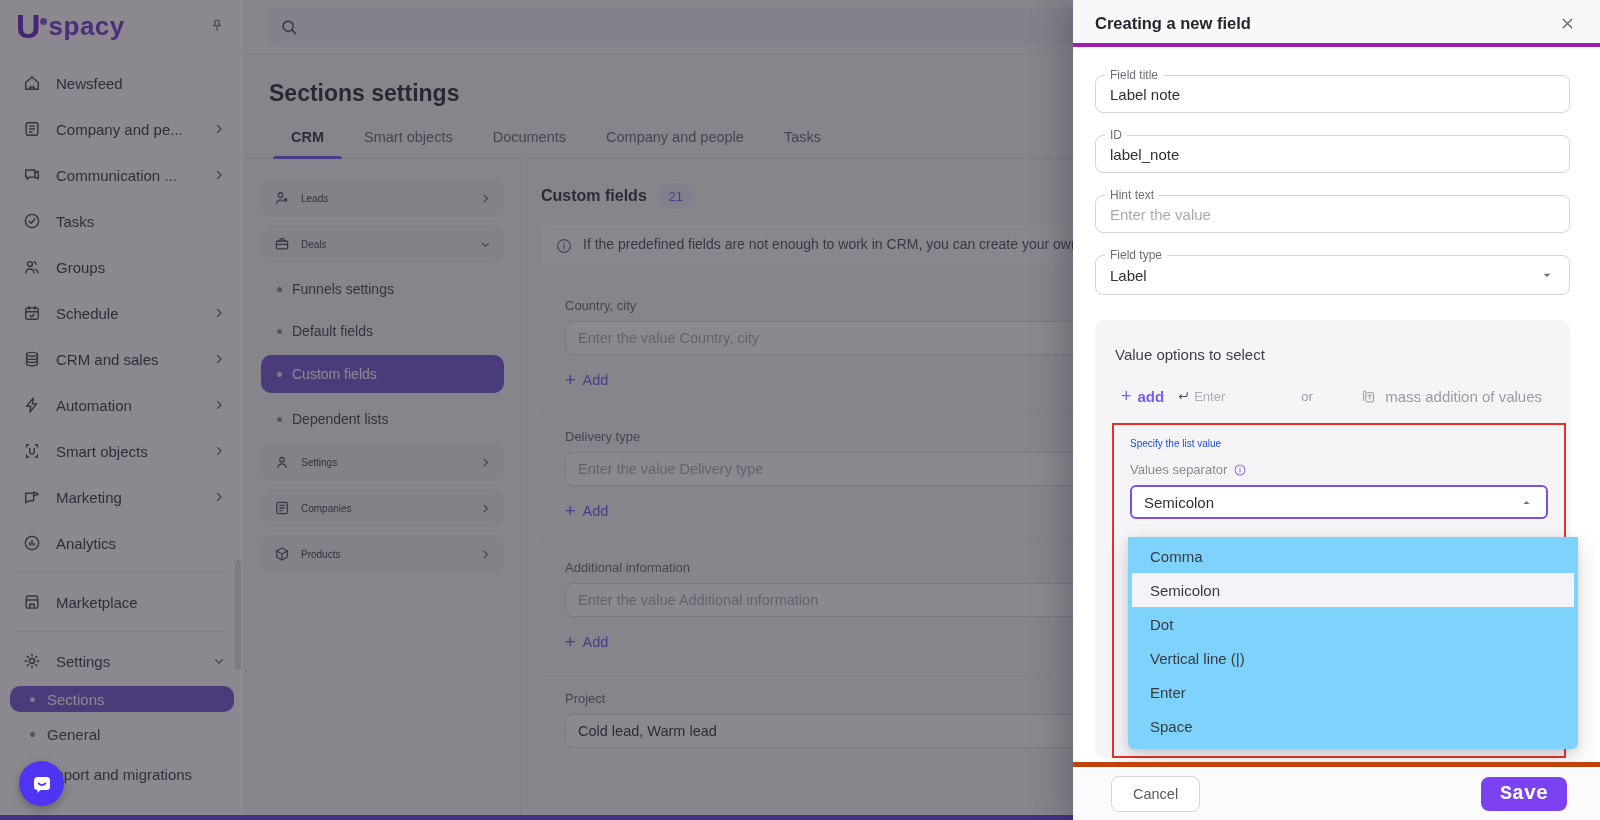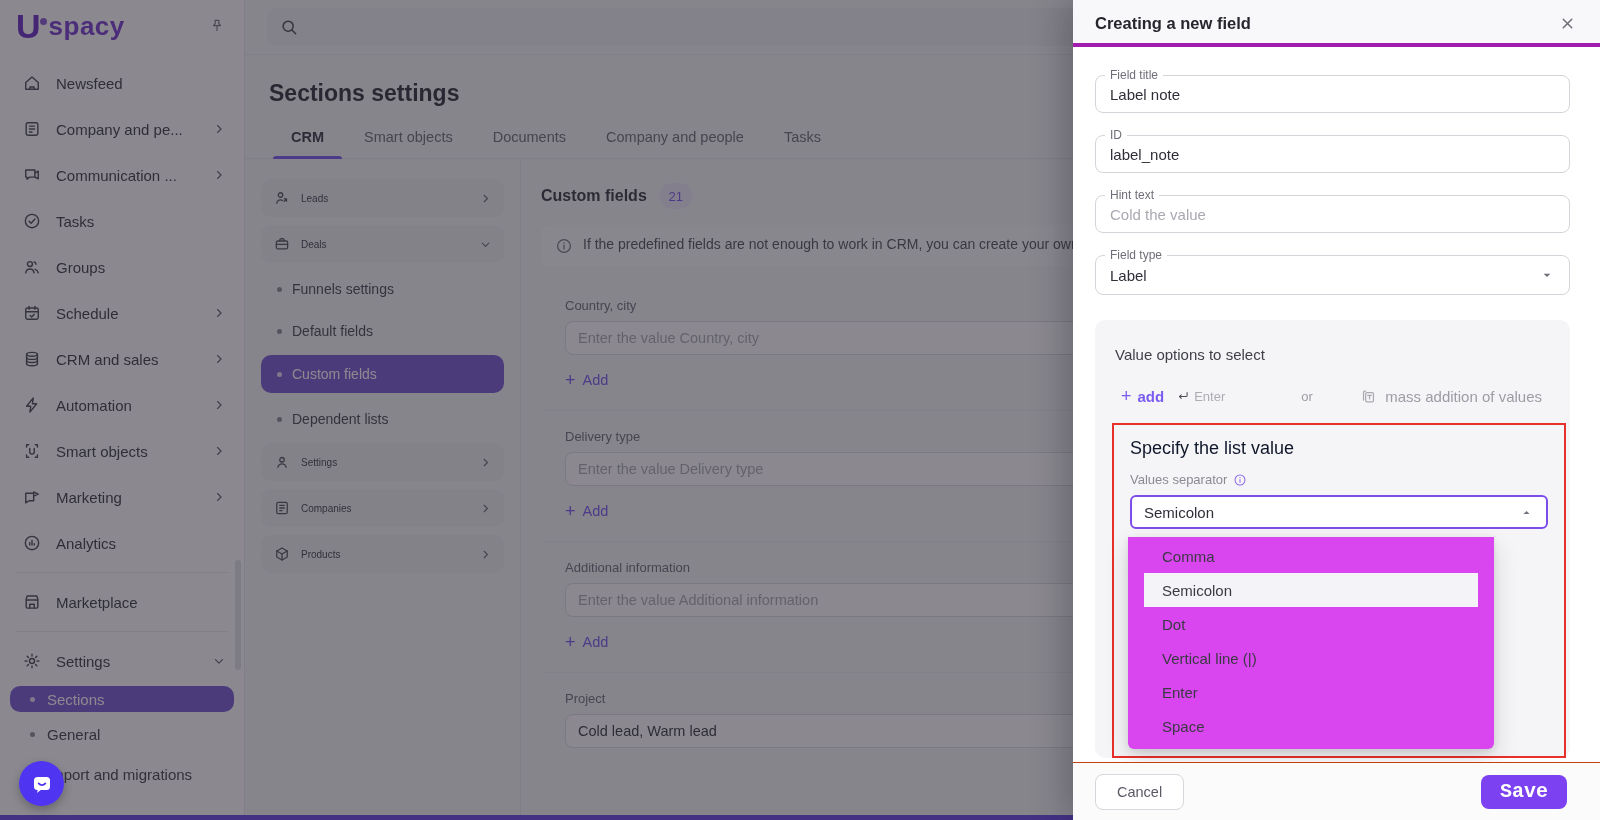--- a/index.html
+++ b/index.html
@@ -97,33 +97,33 @@
   .vp-title { font-size:15px; color:#3F3F48; padding-left:20px; }
   .vp-row { display:flex; align-items:center; margin-top:24px; padding:0 28px 0 26px; }
   .vp-add { display:inline-flex; align-items:center; gap:6px; color:#7B5CF0; font-size:15px; font-weight:600; cursor:pointer; }
   .vp-enter { display:inline-flex; align-items:center; gap:4px; color:#ACACB5; font-size:13px; margin-left:12px; }
   .vp-or { color:#9C9CA5; font-size:13px; margin-left:76px; }
   .vp-mass { display:inline-flex; align-items:center; gap:8px; color:#9C9CA5; font-size:15px; margin-left:auto; cursor:pointer; }
   .vp-mass .nav-ico { color:#A9A9B2; }
 
   .redbox { position:relative; margin:18px 0 0 17px; width:454px; height:335px;
     border:2px solid #E8302A; padding:13px 16px 0 16px; }
-  .rb-title { font-size:18px; color:#0f172a; }
+  .rb-title { font-size:10px; color:#1d4ed8; }
   .rb-sep { display:flex; align-items:center; gap:6px; margin-top:13px; font-size:13px; color:#8A8A93; }
   .rb-sep .nav-ico { color:#8E6BE8; }
   .sep-select { margin-top:8px; height:34px; border:2px solid #7C4DEB; border-radius:6px; background:#fff;
     display:flex; align-items:center; padding:0 12px; font-size:15px; color:#2F2F38; cursor:pointer; }
   .sep-select .mui-caret { color:#73737D; }
-  .dropdown { position:absolute; left:14px; top:112px; width:366px; background:#d946ef; border-radius:0 0 6px 6px;
-    box-shadow:0 10px 24px rgba(30,28,40,0.16), 0 2px 6px rgba(30,28,40,0.10); padding:2px 16px 6px; z-index:5; }
+  .dropdown { position:absolute; left:14px; top:112px; width:450px; background:#7dd3fc; border-radius:0 0 6px 6px;
+    box-shadow:0 10px 24px rgba(30,28,40,0.16), 0 2px 6px rgba(30,28,40,0.10); padding:2px 4px 6px; z-index:5; }
   .opt { height:34px; display:flex; align-items:center; padding:0 18px; font-size:15px; color:#3A3A42; cursor:pointer; }
   .opt.active { background:#F4F3F7; }
 
-  .m-foot { height:58px; flex:none; border-top:1px solid #c2410c; background:#FBFBFC;
-    display:flex; align-items:center; padding:0 33px 0 22px; }
+  .m-foot { height:58px; flex:none; border-top:5px solid #c2410c; background:#FBFBFC;
+    display:flex; align-items:center; padding:0 33px 0 38px; }
   .btn-cancel { height:36px; padding:0 21px; border:1px solid #D6D6DC; border-radius:8px; background:#fff;
     color:#5A5A64; font-size:14.5px; font-family:"Liberation Sans",sans-serif; cursor:pointer; }
   .btn-save { margin-left:auto; height:34px; padding:0 19px; border:none; border-radius:8px; background:#7C42F2;
     color:#fff; font-size:20px; font-weight:600; font-family:Liberation Mono, monospace; cursor:pointer; }
 
   svg { display:block; }
 </style>
 </head>
 <body>
 
@@ -513,21 +513,21 @@
       <div class="mui">
         <span class="mui-label">Field title</span>
         <span class="mui-val">Label note</span>
       </div>
       <div class="mui">
         <span class="mui-label">ID</span>
         <span class="mui-val">label_note</span>
       </div>
       <div class="mui">
         <span class="mui-label">Hint text</span>
-        <span class="mui-ph">Cold the value</span>
+        <span class="mui-ph">Enter the value</span>
       </div>
       <div class="mui select">
         <span class="mui-label">Field type</span>
         <span class="mui-val">Label</span>
         <span class="mui-caret">
             <svg width="16" height="16" viewBox="0 0 24 24">
               <path d="M7 10l5 5 5-5z" fill="currentColor"></path>
             </svg>
           </span>
       </div>

